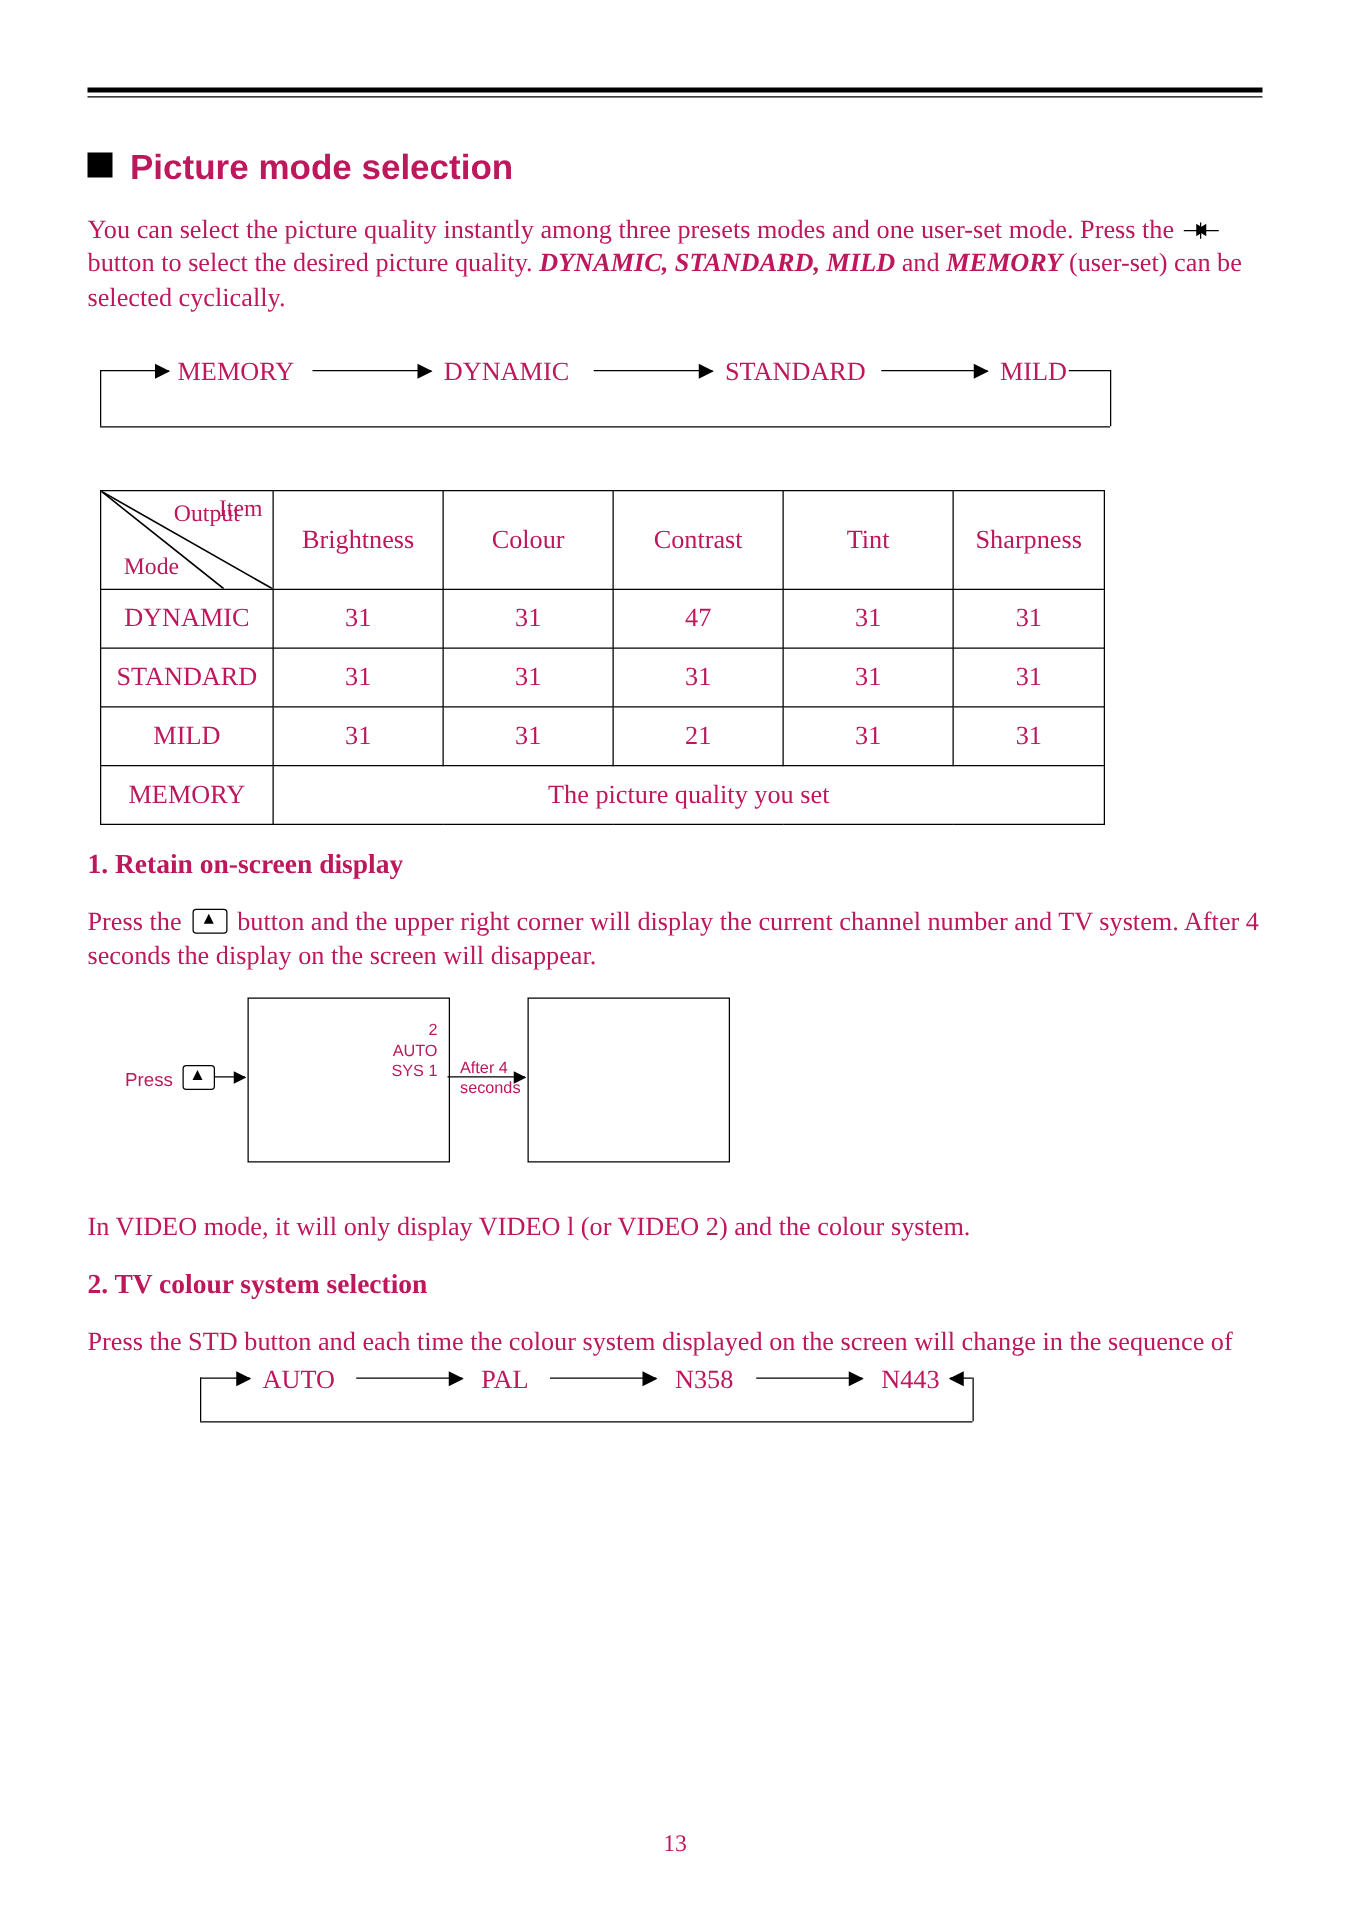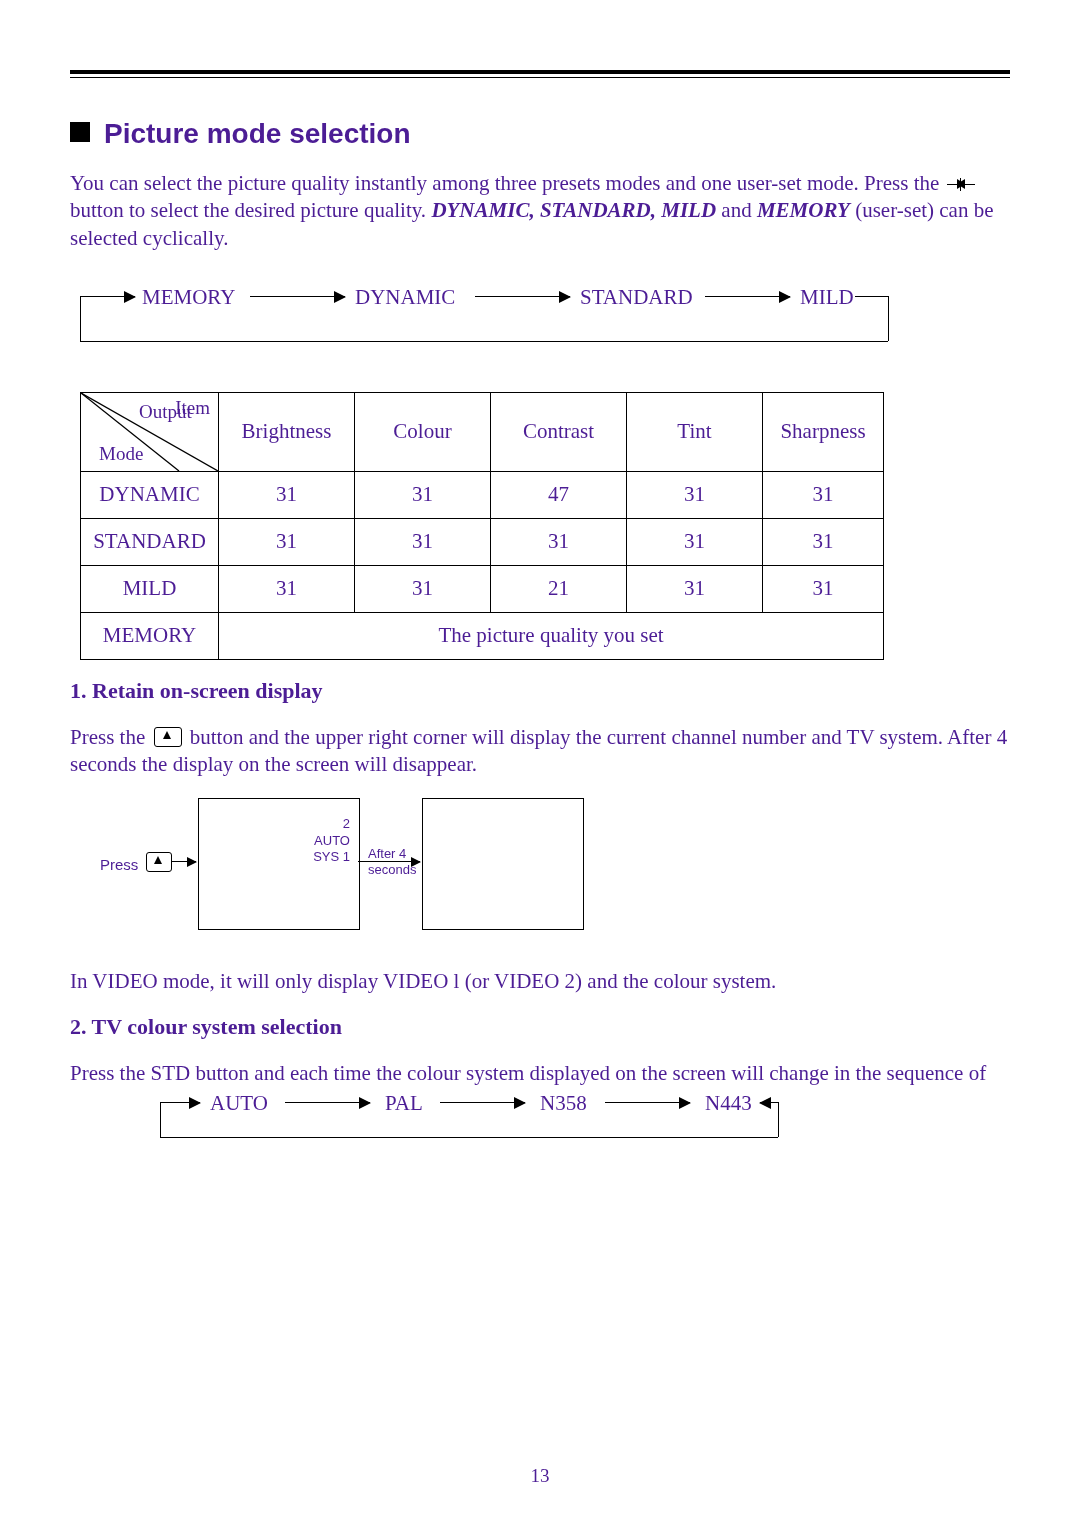--- a/index.html
+++ b/index.html
@@ -1,21 +1,21 @@
 <!DOCTYPE html>
 <html><head>
 <meta charset="utf-8">
 <style>
   html,body{margin:0;padding:0;background:#fff;}
   .page{
     width:1080px;height:1527px;
     box-sizing:border-box;
     padding:70px 70px 0 70px;
     font-family:"Times New Roman",Times,serif;
-    color:#4c1d95;
+    color:#be185d;
     position:relative;
   }
   .top-rule{
     border-top:4px solid #000;
     border-bottom:1.5px solid #000;
     height:3px;
     margin-bottom:40px;
   }
   .sec-title{
     font-family:Arial,Helvetica,sans-serif;

